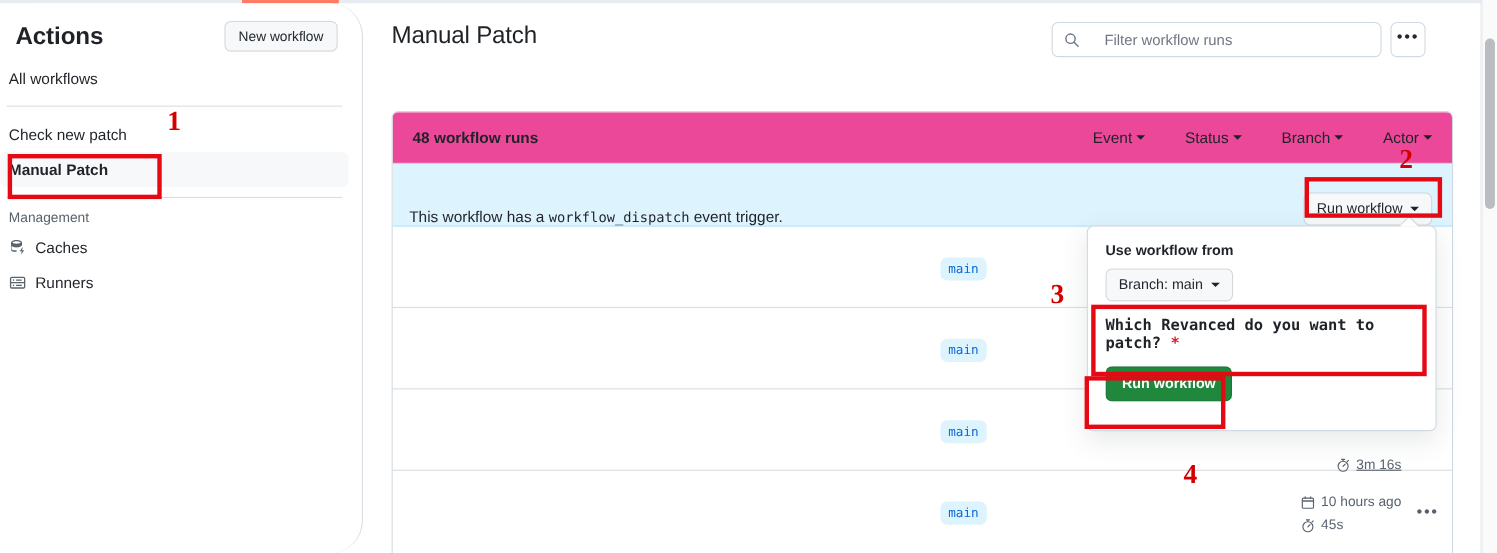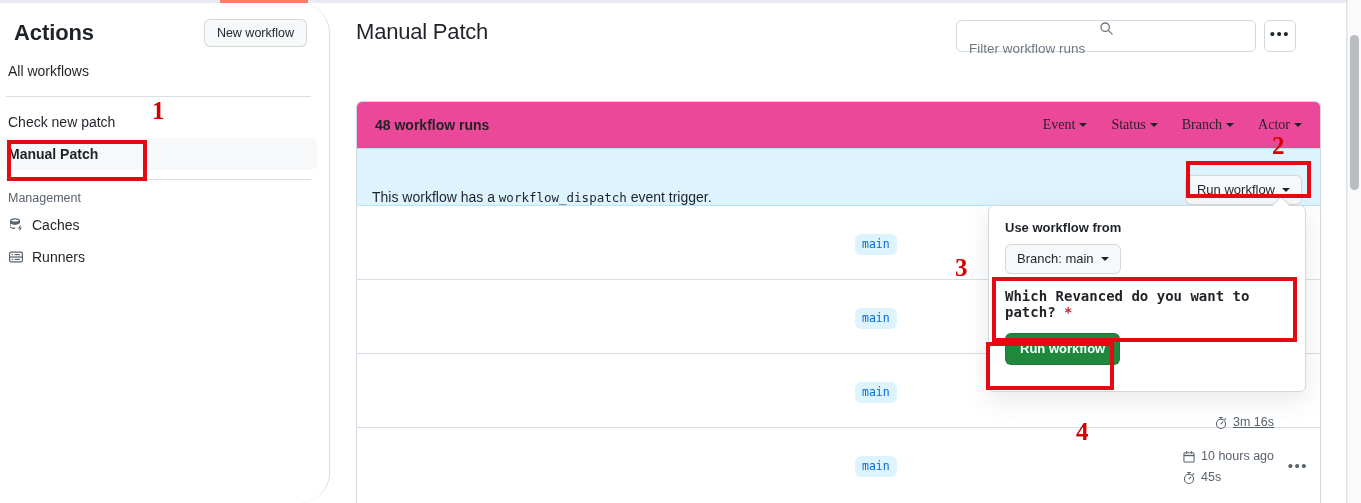--- a/index.html
+++ b/index.html
@@ -73,23 +73,22 @@
   }
   .main-head { padding: 14px 0 0 25px; }
   .page-title { font-size:22px; font-weight:400; color:#1f2328; letter-spacing:-0.2px; line-height:30px;}
   .page-sub { font-size:13.5px; color:#0969da; margin-top:4px; cursor:pointer; }
 
   .search-row {
     position:absolute; right:42px; top:17px; display:flex; gap:8px; align-items:center;
   }
   .search-box {
     width:300px; height:32px; border:1px solid #d1d9e0; border-radius:6px;
-    display:flex; align-items:center; gap:4px; padding: 0 10px;
+    display:flex; align-items:center; gap:20px; padding: 0 10px;
     background:#fff;
-    flex-direction:column;
   }
   .search-box input {
     border:none; outline:none; font-size:13.5px; color:#1f2328;
     width:100%; background:transparent; font-family:"Liberation Sans", sans-serif;
   }
   .search-box input::placeholder { color:#6e7781; }
   .kebab-btn {
     width:32px; height:32px; border:1px solid #d1d9e0; border-radius:6px;
     background:#fff; display:flex; align-items:center; justify-content:center;
     cursor:pointer; color:#24292f; font-size:15px; letter-spacing:1.5px; line-height:1;
@@ -101,21 +100,21 @@
     position:absolute; left:25px; top:98px; width:965px;
     border:1px solid #d1d9e0; border-radius:6px; overflow:hidden; background:#fff;
     height:420px;
   }
   .runs-header {
     height:47px; background:#ec4899; border-bottom:1px solid #d1d9e0;
     display:flex; align-items:center; justify-content:space-between;
     padding: 0 18px 0 18px;
   }
   .runs-count { font-size:14px; font-weight:600; color:#1f2328; }
-  .filters { display:flex; gap:24px; align-items:center;font-family:Liberation Serif, serif; }
+  .filters { display:flex; gap:36px; align-items:center; }
   .filter-item {
     font-size:14px; color:#1f2328; cursor:pointer; display:flex; align-items:center; gap:4px;
   }
   .caret { width:0; height:0; border-left:4px solid transparent; border-right:4px solid transparent;
            border-top:4px solid #1f2328; display:inline-block; }
 
   .dispatch-banner {
     background:#ddf4ff; border-bottom:1px solid #b6e3ff;
     height:57px; display:flex; align-items:flex-end; justify-content:space-between;
     padding: 0 18px 0 15px;

